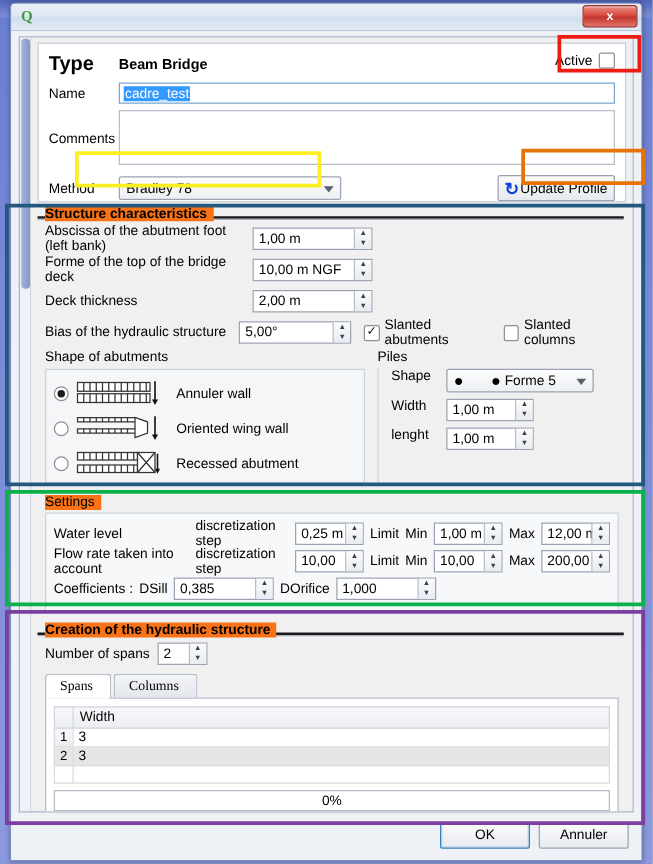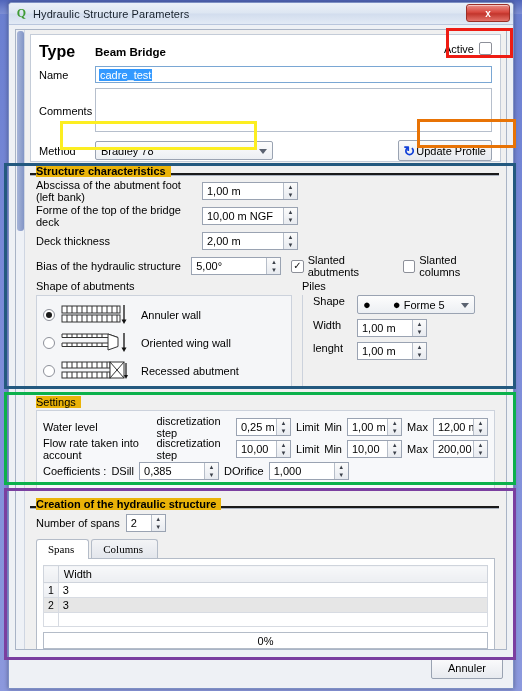--- a/index.html
+++ b/index.html
@@ -129,21 +129,21 @@
     display:flex; align-items:center; padding:0 5px; gap:1px;
     font-size:11px; cursor:pointer;
   }
   .refresh-icon { color:#1140d8; font-weight:bold; font-size:14px; line-height:1;
                   font-family:"Liberation Sans", sans-serif; }
 
   
   .groupbox { position:relative; margin:4px 3px 0 3px; padding:14px 6px 6px 6px; }
   .gb-title {
     position:absolute; left:6px; top:-1px; font-weight:bold; font-size:11px;
-    background:#eab308; padding-right:5px; z-index:2;
+    background:#f97316; padding-right:5px; z-index:2;
   }
   .gb-line {
     position:absolute; left:0; right:2px; top:7px; height:0;
     border-top:2px solid #1a1a1a; border-bottom:1px solid #aab2bf;
   }
   .plain-title { font-weight:normal; font-size:11px; }
 
   
   .sc-row { display:flex; align-items:center; height:22px; margin-bottom:3px; }
   .sc-lbl { width:166px; font-size:11px; }
@@ -249,21 +249,20 @@
 <body>
 
 <div id="desktop">
   <div class="strip"></div>
 </div>
 
 <div id="window">
 
   <div id="titlebar">
     <div class="qgis-icon">Q</div>
-    <div id="title-text">Hydraulic Structure Parameters</div>
     <div id="close-btn">x</div>
   </div>
 
   <div id="win-body">
 
     <div id="content-pane">
       <div id="scroll-track">
         <div id="scroll-thumb"></div>
       </div>
 
@@ -589,20 +588,21 @@
             <div id="progress">
               <span>0%</span>
             </div>
           </div>
         </div>
 
       </div>
     </div>
 
     <div id="footer">
+      <div class="btn focus">OK</div>
       <div class="btn">Annuler</div>
     </div>
 
   </div>
 </div>
 
 <div class="hl" id="hl-active" style="border-color: rgb(238, 28, 19);"></div>
 <div class="hl" id="hl-method" style="border-color: rgb(252, 238, 33);"></div>
 <div class="hl" id="hl-update" style="border-color: rgb(232, 115, 5);"></div>
 <div class="hl" id="hl-struct" style="border-color: rgb(35, 89, 127);"></div>

